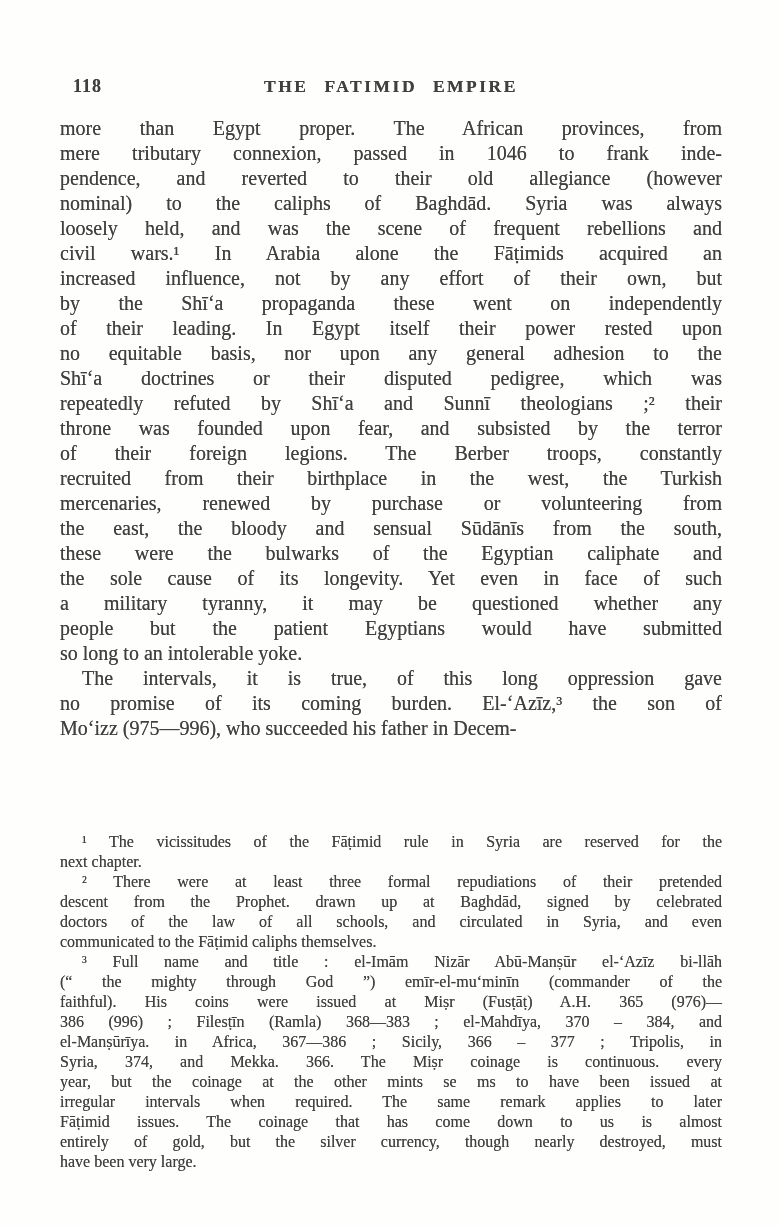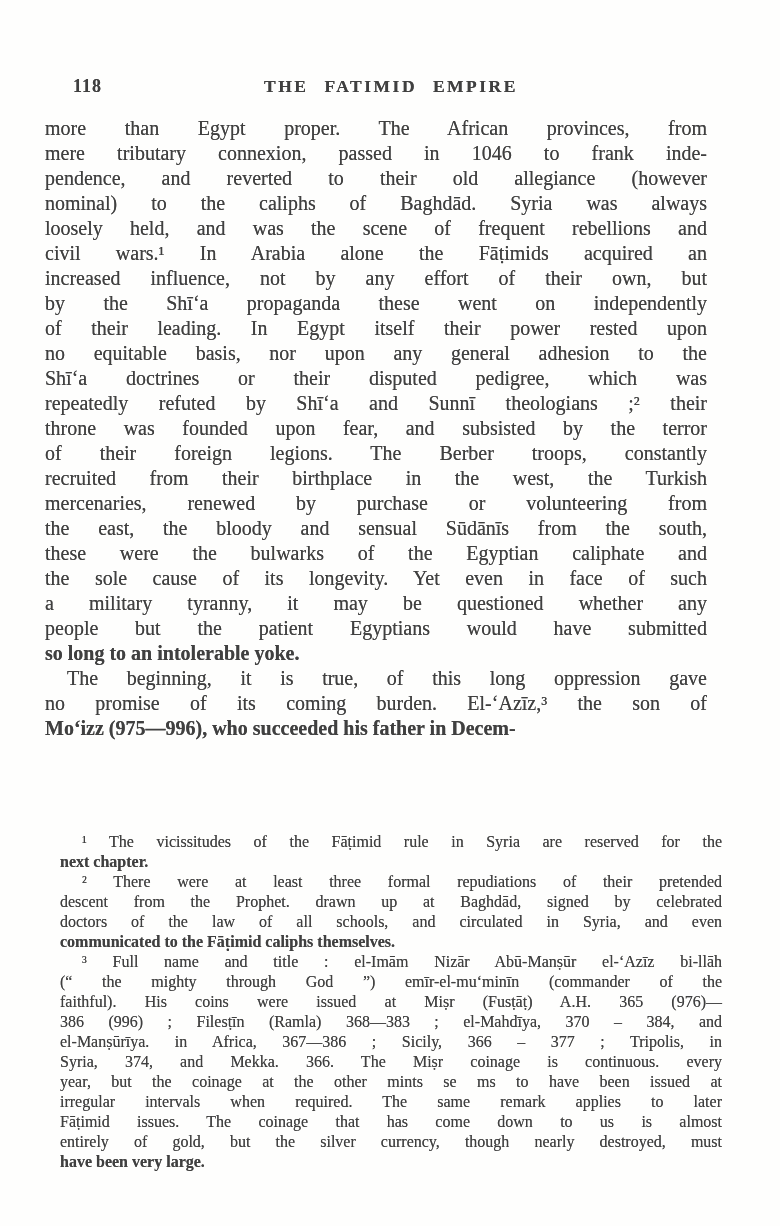--- a/index.html
+++ b/index.html
@@ -40,21 +40,21 @@
     text-align: center;
     font-size: 17.5px;
     font-weight: bold;
     letter-spacing: 2.5px;
     word-spacing: 9px;
     text-shadow: 0 0 0.5px rgba(10,10,10,0.65);
   }
   .body-text {
     position: absolute;
     top: 116px;
-    left: 45px;
+    left: 60px;
     width: 662px;
     font-size: 20px;
     line-height: 25px;
     text-shadow: 0 0 0.45px rgba(10,10,10,0.6);
   }
   .footnotes {
     position: absolute;
     top: 788px;
     left: 60px;
     width: 662px;
@@ -63,21 +63,20 @@
     text-shadow: 0 0 0.4px rgba(10,10,10,0.55);
     margin-top: 44px;
   }
   .line {
     text-align: justify;
     text-align-last: justify;
   }
   .line.last {
     text-align: left;
     text-align-last: left;
-    font-weight: bold;
   }
   .line.indent {
     text-indent: 22px;
   }
 </style>
 </head>
 <body>
 
 <div class="page">
   <div class="page-header">
@@ -100,21 +99,21 @@
       <div class="line">throne was founded upon fear, and subsisted by the terror</div>
       <div class="line">of their foreign legions. The Berber troops, constantly</div>
       <div class="line">recruited from their birthplace in the west, the Turkish</div>
       <div class="line">mercenaries, renewed by purchase or volunteering from</div>
       <div class="line">the east, the bloody and sensual Sūdānīs from the south,</div>
       <div class="line">these were the bulwarks of the Egyptian caliphate and</div>
       <div class="line">the sole cause of its longevity. Yet even in face of such</div>
       <div class="line">a military tyranny, it may be questioned whether any</div>
       <div class="line">people but the patient Egyptians would have submitted</div>
       <div class="line last">so long to an intolerable yoke.</div>
-      <div class="line indent">The beginning, it is true, of this long oppression gave</div>
+      <div class="line indent">The intervals, it is true, of this long oppression gave</div>
       <div class="line">no promise of its coming burden. El-‘Azīz,³ the son of</div>
       <div class="line last">Mo‘izz (975—996), who succeeded his father in Decem-</div>
     </div>
   <div class="footnotes">
       <div class="line indent">¹ The vicissitudes of the Fāṭimid rule in Syria are reserved for the</div>
       <div class="line last">next chapter.</div>
       <div class="line indent">² There were at least three formal repudiations of their pretended</div>
       <div class="line">descent from the Prophet. drawn up at Baghdād, signed by celebrated</div>
       <div class="line">doctors of the law of all schools, and circulated in Syria, and even</div>
       <div class="line last">communicated to the Fāṭimid caliphs themselves.</div>

